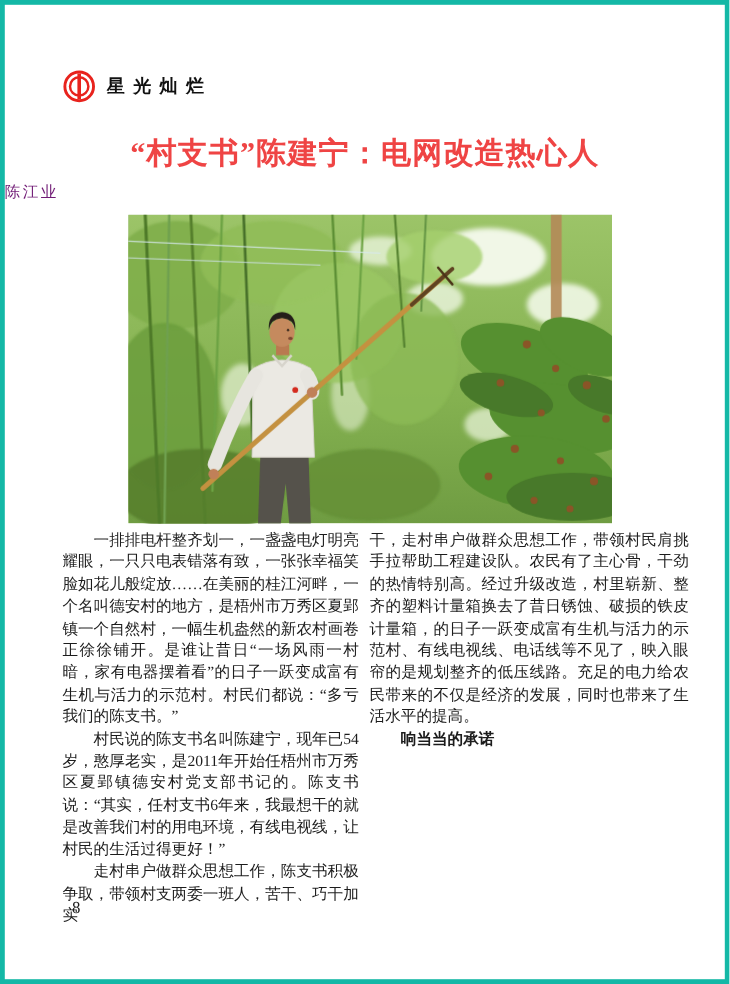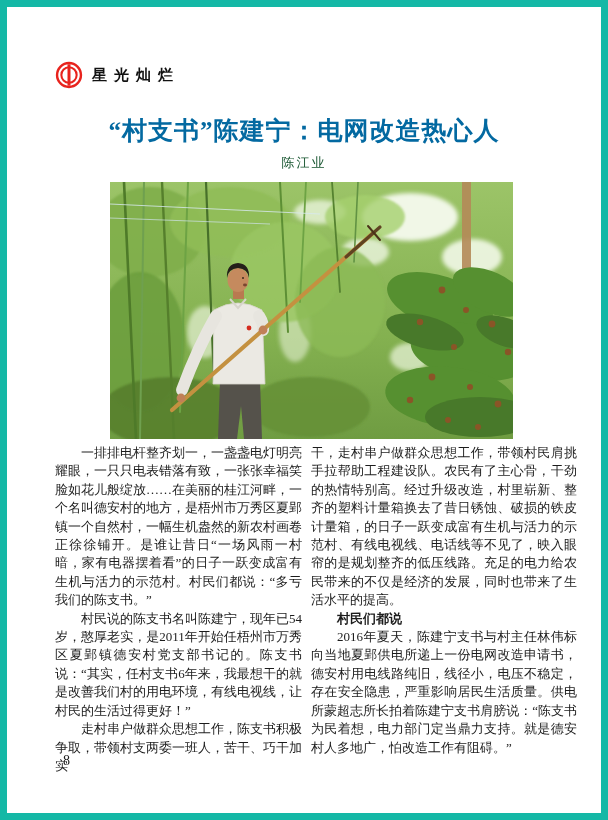--- a/index.html
+++ b/index.html
@@ -1,46 +1,46 @@
 <!DOCTYPE html>
 <html><head>
 <meta charset="utf-8">
 <style>
   * { margin:0; padding:0; box-sizing:border-box; }
   html,body { background:#ffffff; }
   .page {
     position:relative;
     width:608px; height:820px;
     background:#ffffff;
-    border:7px solid #14b8a6;
+    border:4px solid #14b8a6;
     font-family:"Liberation Serif","DejaVu Serif",serif;
     color:#1c1c1c;
     overflow:hidden;
   }
   .masthead {
     position:absolute; top:54px; left:48px;
     display:flex; align-items:center;
   }
   .logo { width:28px; height:28px; display:block; }
   .brand {
     margin-left:9px;
     font-family:"Liberation Sans","DejaVu Sans",sans-serif;
     font-weight:bold; font-size:15px; letter-spacing:7px;
     color:#111111; white-space:nowrap;
   }
   .title {
     position:absolute; top:107px; left:0; right:0;
     text-align:center;
     font-size:25px; font-weight:bold; letter-spacing:1px;
-    color:#0369a1;
+    color:#ef4444;
   }
   .author {
     position:absolute; top:147px; left:0; right:0;
-    text-align:center; font-size:13px; letter-spacing:2px;
-    color:#14532d;
+    font-size:13px; letter-spacing:2px;
+    color:#701a75;
   }
   .photo-frame {
     position:absolute; top:175px; left:103px;
     width:403px; height:257px; overflow:hidden;
     background:#87b254;
   }
   .photo-frame svg { display:block; width:100%; height:100%; }
   .columns {
     position:absolute; top:437px; left:48px; width:522px;
     display:flex;
@@ -194,20 +194,19 @@
   </div>
 
   <div class="columns">
     <div class="col col-left">
         <p class="para">一排排电杆整齐划一，一盏盏电灯明亮耀眼，一只只电表错落有致，一张张幸福笑脸如花儿般绽放……在美丽的桂江河畔，一个名叫德安村的地方，是梧州市万秀区夏郢镇一个自然村，一幅生机盎然的新农村画卷正徐徐铺开。是谁让昔日“一场风雨一村暗，家有电器摆着看”的日子一跃变成富有生机与活力的示范村。村民们都说：“多亏我们的陈支书。”</p>
         <p class="para">村民说的陈支书名叫陈建宁，现年已54岁，憨厚老实，是2011年开始任梧州市万秀区夏郢镇德安村党支部书记的。陈支书说：“其实，任村支书6年来，我最想干的就是改善我们村的用电环境，有线电视线，让村民的生活过得更好！”</p>
         <p class="para">走村串户做群众思想工作，陈支书积极争取，带领村支两委一班人，苦干、巧干加实</p>
       </div>
     <div class="col col-right">
         <p class="para noindent">干，走村串户做群众思想工作，带领村民肩挑手拉帮助工程建设队。农民有了主心骨，干劲的热情特别高。经过升级改造，村里崭新、整齐的塑料计量箱换去了昔日锈蚀、破损的铁皮计量箱，的日子一跃变成富有生机与活力的示范村、有线电视线、电话线等不见了，映入眼帘的是规划整齐的低压线路。充足的电力给农民带来的不仅是经济的发展，同时也带来了生活水平的提高。</p>
-        <p class="para subhead">村民们都说</p>
-        <p class="para">2016年夏天，陈建宁支书与村主任林伟标向当地夏郢供电所递上一份电网改造申请书，德安村用电线路纯旧，线径小，电压不稳定，存在安全隐患，严重影响居民生活质量。供电所蒙超志所长拍着陈建宁支书肩膀说：“陈支书为民着想，电力部门定当鼎力支持。就是德安村人多地广，怕改造工作有阻碍。”</p>
+        <p class="para subhead">响当当的承诺</p>
       </div>
   </div>
 
   <div class="page-number">8</div>
 
 </div>
 
 </body></html>

